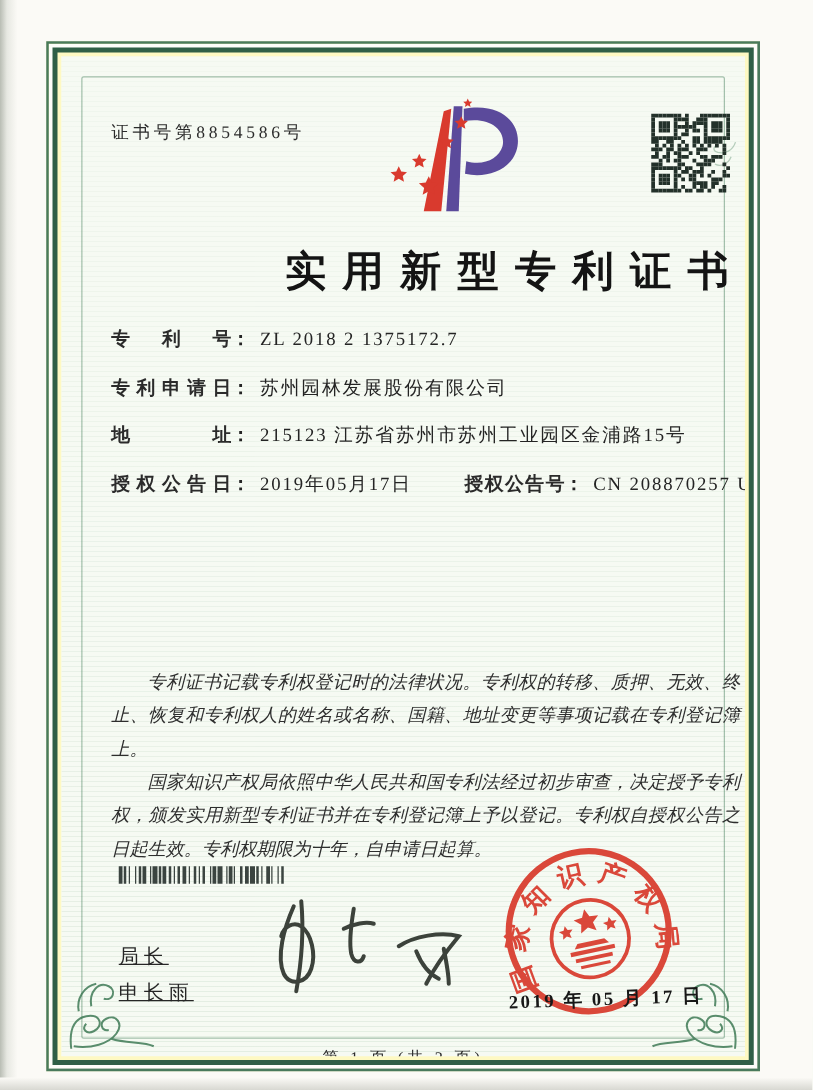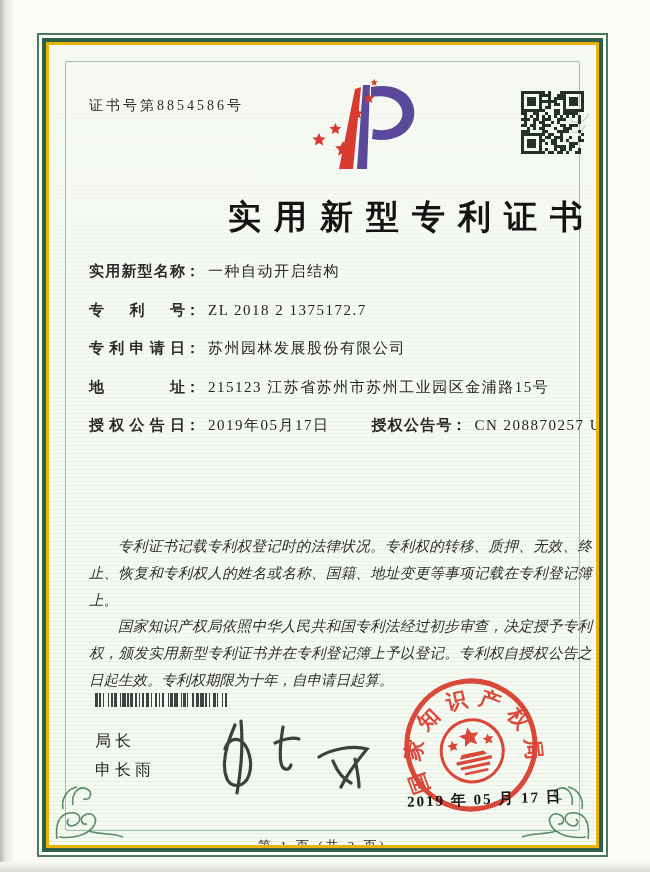--- a/index.html
+++ b/index.html
@@ -13,21 +13,21 @@
   .photo-edge-left{position:absolute;left:0;top:0;width:14px;height:872px;
     background:linear-gradient(90deg,#b9bdb4 0,#e7e8e2 40%,#fbfaf6 100%);}
   .photo-edge-bottom{position:absolute;left:0;bottom:0;width:650px;height:10px;
     background:linear-gradient(0deg,#d8d8d2 0,#fbfaf6 100%);}
 
   
   .frame{
     position:absolute;left:37px;top:33px;width:567px;height:820px;
     border:2px solid #497a5c;
     box-shadow:inset 0 0 0 3px #fdfdf9, inset 0 0 0 7px #2f5f46;
-    background:#eab308;
+    background:#fef9c3;
   }
   .frame-inner{
     position:absolute;left:10px;top:10px;right:10px;bottom:10px;
     background:#f6faf3;overflow:hidden;
   }
   
   .guilloche{
     position:absolute;left:0;top:0;right:0;bottom:0;
     background:repeating-linear-gradient(180deg,
       rgba(116,168,128,.28) 0px, rgba(116,168,128,.28) 1px,
@@ -69,21 +69,21 @@
   .pair2 .flabel{width:80px;}
 
   .body-text{position:absolute;left:40px;top:488px;width:503px;font-size:14.5px;
     line-height:26.8px;text-align:justify;color:#2e2e2e;font-style:italic;}
   .body-text p{margin:0;text-indent:2em;}
 
   .barcode{position:absolute;left:46px;top:648px;height:14px;display:flex;align-items:stretch;}
   .barcode div{background:#3b4440;}
   .barcode .sp{background:transparent;}
 
-  .signer{position:absolute;left:46px;top:681px;font-size:16px;line-height:29px;color:#262626;letter-spacing:4px;}
+  .signer{position:absolute;left:46px;top:706px;font-size:16px;line-height:29px;color:#262626;letter-spacing:4px;text-decoration:underline;}
   .signature{position:absolute;left:148px;top:668px;width:190px;height:95px;}
 
   .seal{position:absolute;left:352px;top:630px;width:140px;height:140px;transform:rotate(-12deg);opacity:.92;}
   .seal-date{position:absolute;left:358px;top:745px;font-size:15px;font-weight:bold;
     letter-spacing:2px;color:#171717;transform:rotate(-2deg);}
 
   .page-footer{position:absolute;left:0;top:792px;width:100%;text-align:center;
     font-size:13px;letter-spacing:3px;color:#2b2b2b;}
 </style>
 </head>
@@ -582,23 +582,20 @@
         <div></div>
         <div class="on"></div>
         <div class="on"></div>
         <div></div>
       </div>
 
     <div class="title">实用新型专利证书</div>
 
     <div class="fields">
       <div class="frow">
-        <span class="flabel">实用新型名称</span><span class="fcolon">：</span><span class="fvalue">一种自动开启结构</span>
-      </div>
-      <div class="frow">
         <span class="flabel">专利号</span><span class="fcolon">：</span><span class="fvalue">ZL 2018 2 1375172.7</span>
       </div>
       <div class="frow">
         <span class="flabel">专利申请日</span><span class="fcolon">：</span><span class="fvalue">苏州园林发展股份有限公司</span>
       </div>
       <div class="frow">
         <span class="flabel">地址</span><span class="fcolon">：</span><span class="fvalue">215123 江苏省苏州市苏州工业园区金浦路15号</span>
       </div>
       <div class="frow">
         <span class="flabel">授权公告日</span><span class="fcolon">：</span><span class="fvalue">2019年05月17日</span><span class="pair2"><span class="flabel">授权公告号</span><span class="fcolon">：</span><span class="fvalue">CN 208870257 U</span></span>

